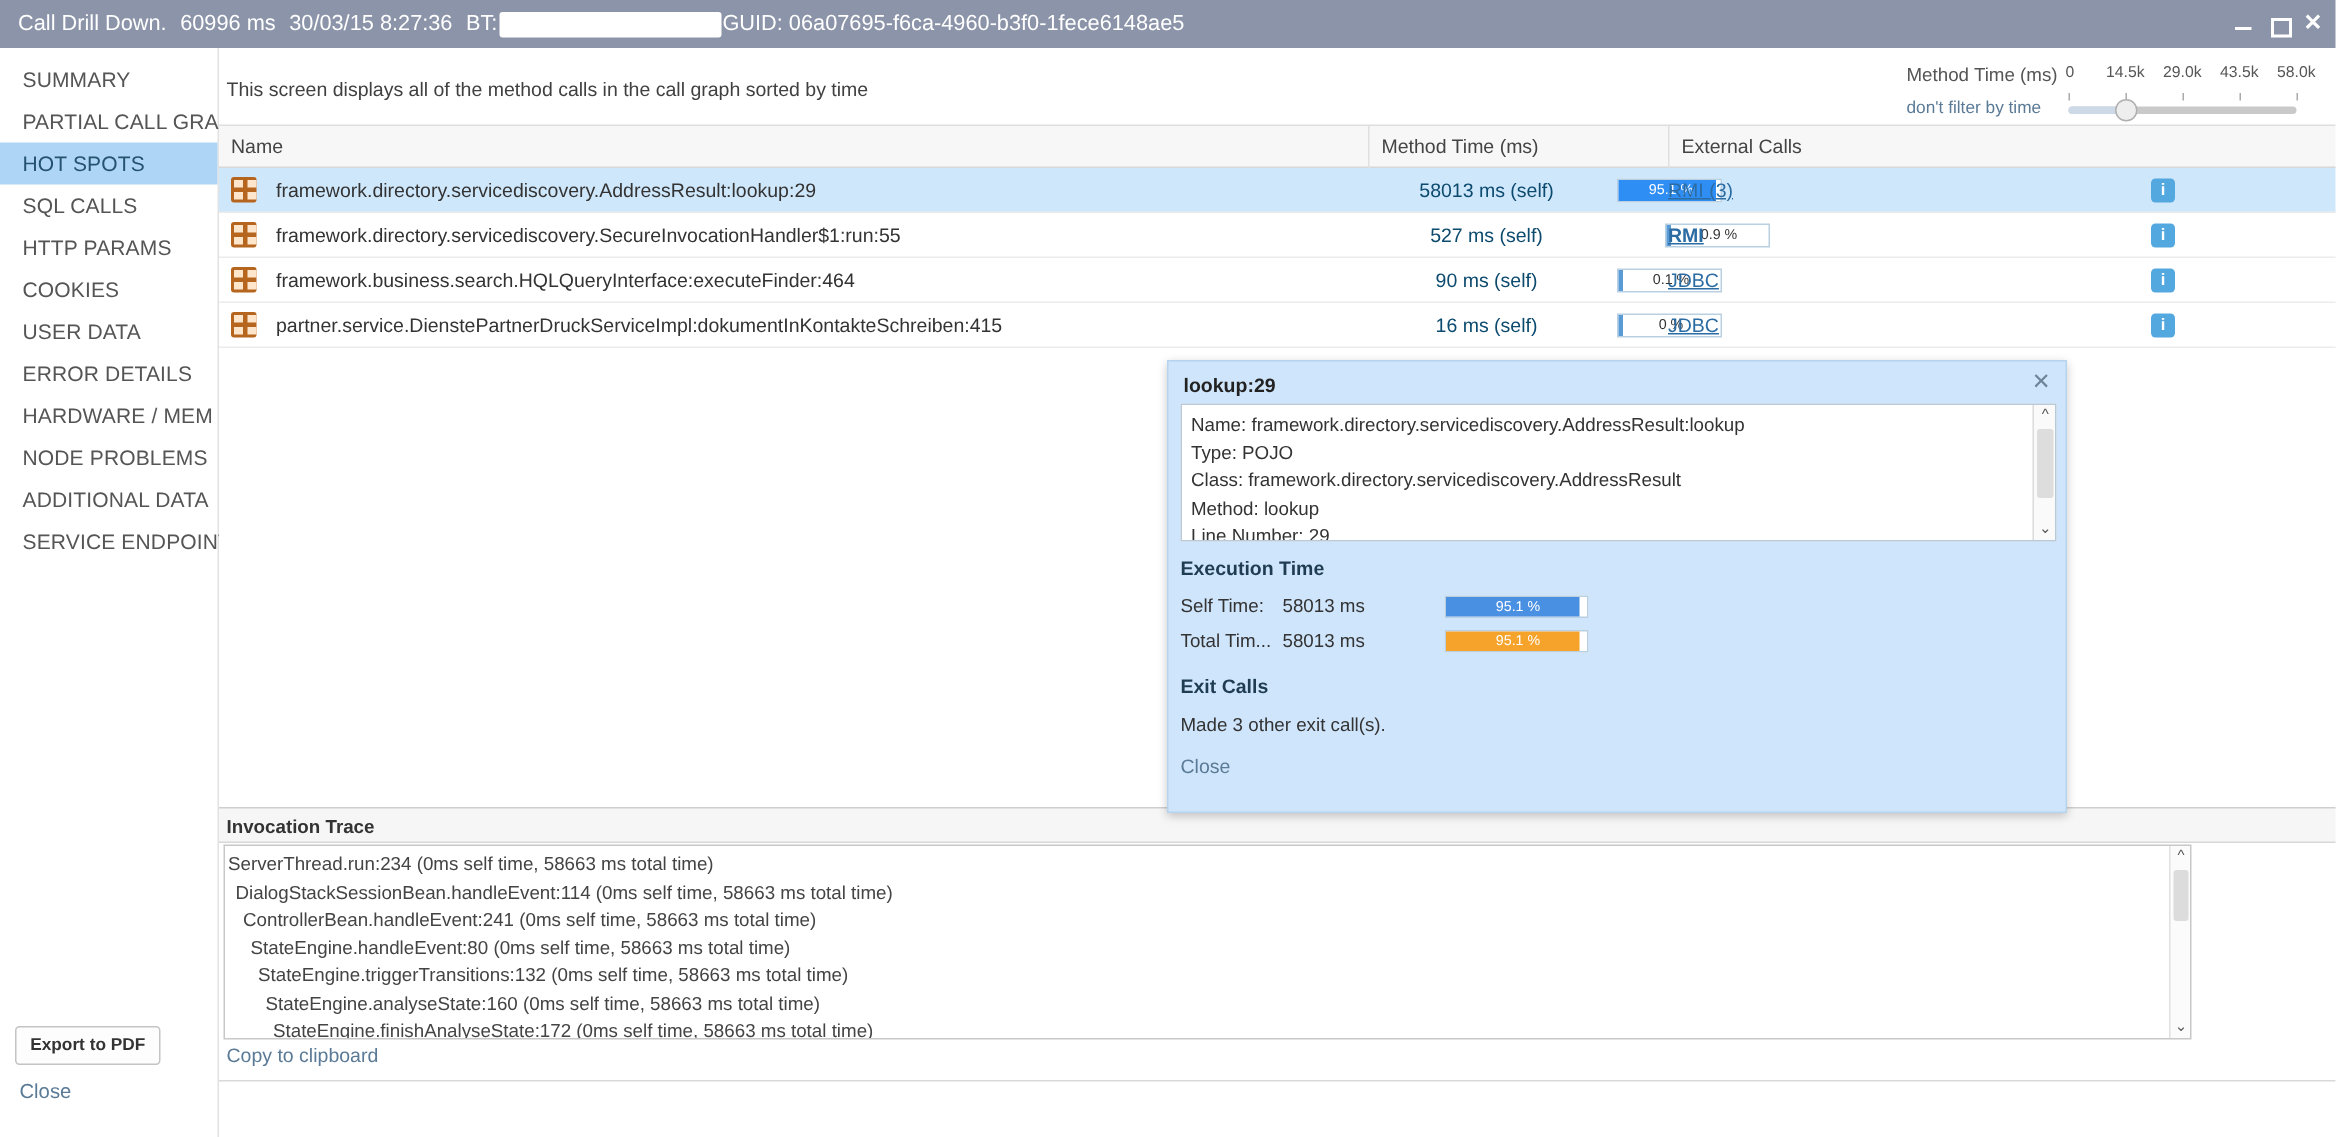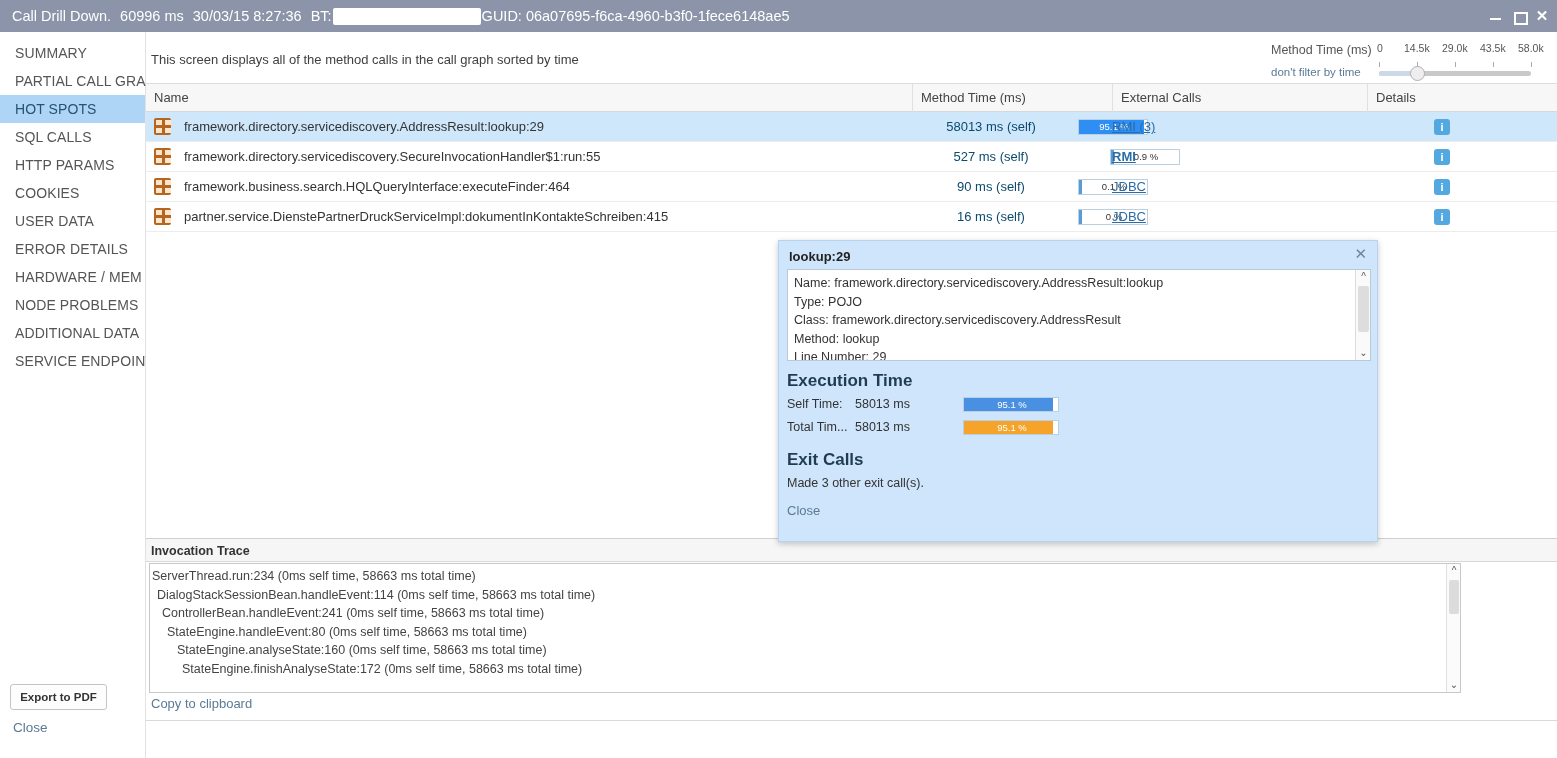--- a/index.html
+++ b/index.html
@@ -218,21 +218,21 @@
   }
   .dlg-sb {
     position: absolute; right: 0; top: 0; width: 15px; height: 90px;
     background: #fafafa; border-left: 1px solid #dcdcdc;
   }
   .dlg-sb .arw { position: absolute; left: 0; width: 15px; height: 14px; text-align: center; font-size: 10px; color: #555; line-height: 14px; cursor: pointer; }
   .dlg-sb .arw.up { top: 0; }
   .dlg-sb .arw.dn { bottom: 0; }
   .dlg-sb .thumb { position: absolute; left: 2px; top: 16px; width: 11px; height: 46px; background: #ddd; border-radius: 2px; }
 
-  .dlg-h { position: absolute; left: 8px; font-size: 17px; font-weight: bold; color: #1f3c52; }
+  .dlg-h { position: absolute; left: 8px; font-size: 13px; font-weight: bold; color: #1f3c52; }
   .dlg-lbl { position: absolute; font-size: 12.5px; color: #333; white-space: nowrap; }
   .dlg-bar {
     position: absolute; width: 96px; height: 15px;
     border: 1px solid #b9cfe2; background: #fff;
   }
   .dlg-bar .f { position: absolute; left: 0; top: 0; height: 13px; }
   .dlg-bar .t {
     position: absolute; left: 0; top: 0; width: 96px; height: 13px; line-height: 13px;
     text-align: center; font-size: 9.5px; color: #fff;
   }
@@ -339,21 +339,20 @@
         </div>
         <div class="knob" id="slider-knob" style="left: 31px;"></div>
       </div>
     </div>
   </div>
 
   <div class="thead">
     <div class="th first" style="left:0;width:766px">Name</div>
     <div class="th" style="left:766px;width:200px">Method Time (ms)</div>
     <div class="th" style="left:966px;width:255px">External Calls</div>
-    <div class="th" style="left:1221px;width:190px">Details</div>
   </div>
 
   <div class="rows" id="table-rows">
       <div class="row sel">
         <div class="row-icon"></div>
         <div class="cell-name">framework.directory.servicediscovery.AddressResult:lookup:29</div>
         <div class="cell-time" style="left: 766px; width: 158px;">58013 ms (self)</div>
         <div class="pctbar" style="left: 932px;">
           <div class="fill" style="width: 64.668px;"></div>
           <div class="lbl onfill">95.1 %</div>
@@ -436,20 +435,21 @@
     <div class="dlg-link" style="top:262px">Close</div>
   </div>
 
   <div class="trace-header">Invocation Trace</div>
   <div class="trace-box">
     <div id="trace-lines" style="padding-top:3px">
         <div class="trace-line" style="padding-left: 2px;">ServerThread.run:234 (0ms self time, 58663 ms total time)</div>
         <div class="trace-line" style="padding-left: 7px;">DialogStackSessionBean.handleEvent:114 (0ms self time, 58663 ms total time)</div>
         <div class="trace-line" style="padding-left: 12px;">ControllerBean.handleEvent:241 (0ms self time, 58663 ms total time)</div>
         <div class="trace-line" style="padding-left: 17px;">StateEngine.handleEvent:80 (0ms self time, 58663 ms total time)</div>
+        <div class="trace-line" style="padding-left: 22px;">StateEngine.triggerTransitions:132 (0ms self time, 58663 ms total time)</div>
         <div class="trace-line" style="padding-left: 27px;">StateEngine.analyseState:160 (0ms self time, 58663 ms total time)</div>
         <div class="trace-line" style="padding-left: 32px;">StateEngine.finishAnalyseState:172 (0ms self time, 58663 ms total time)</div>
       </div>
     <div class="trace-sb">
       <div class="arw up">^</div>
       <div class="thumb"></div>
       <div class="arw dn">⌄</div>
     </div>
   </div>
   <div class="copy-link">Copy to clipboard</div>

